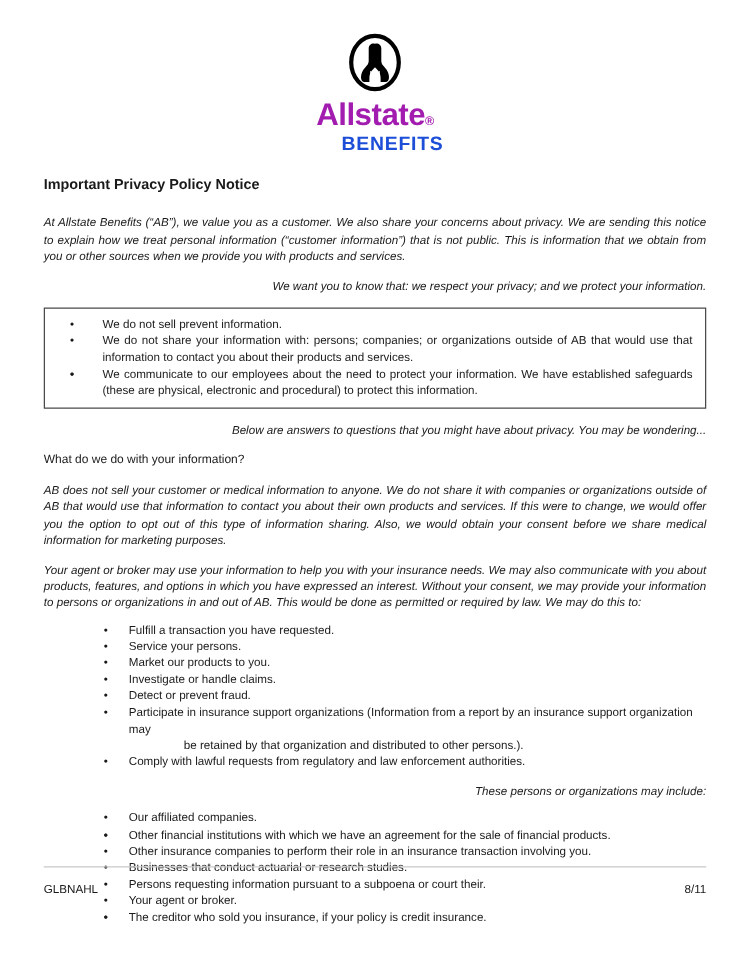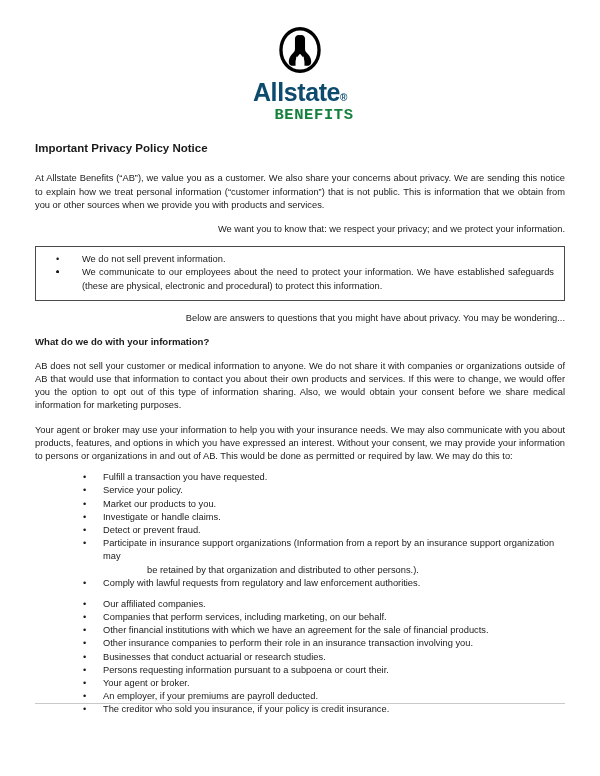--- a/index.html
+++ b/index.html
@@ -35,57 +35,58 @@
     height: 56px;
     display: block;
   }
   .logo-wordmark {
     font-family: "Liberation Sans", sans-serif;
     font-weight: bold;
     font-size: 25px;
     letter-spacing: -0.4px;
     line-height: 1;
     margin-top: 2px;
-    color: #0c4a6e;
+    color: #a21caf;
   }
   .logo-wordmark .reg {
     font-size: 10px;
     vertical-align: baseline;
     font-weight: bold;
   }
   .logo-sub {
-    font-family: Liberation Mono, monospace;
+    font-family: Liberation Sans, sans-serif;
     font-weight: bold;
     font-size: 15.5px;
     letter-spacing: 0.6px;
     line-height: 1;
     margin-top: 3px;
-    color: #15803d;
+    color: #1d4ed8;
     margin-left: 28px;
   }
 
   
   h1.doc-title {
     font-size: 11.5px;
     font-weight: bold;
     margin: 17px 0 17px 0;
     line-height: 1.3;
   }
   p.para {
     font-size: 9.3px;
     line-height: 1.42;
     margin: 11px 0 0 0;
     text-align: justify;
+    font-style: italic;
   }
   p.para.nojust {
     text-align: right;
   }
   h2.sub-head {
     font-size: 9.6px;
-    font-weight: bold;
+    font-weight: normal;
     margin: 11px 0 0 0;
     line-height: 1.35;
   }
 
   
   .frame-box {
     border: 1px solid #4a4a4a;
     margin-top: 10px;
     padding: 6px 10px 7px 6px;
     box-sizing: border-box;
@@ -177,54 +178,59 @@
   </div>
 
   <h1 class="doc-title">Important Privacy Policy Notice</h1>
 
   <p class="para">At Allstate Benefits (“AB”), we value you as a customer.  We also share your concerns about privacy. We are sending this notice to explain how we treat personal information (“customer information”) that is not public.  This is information that we obtain from you or other sources when we provide you with products and services.</p>
   <p class="para nojust">We want you to know that: we respect your privacy; and we protect your information.</p>
 
   <div class="frame-box">
     <ul class="frame-list">
       <li><span class="bullet-glyph">•</span><span>We do not sell prevent information.</span></li>
-      <li><span class="bullet-glyph">•</span></li>
+      <li><span class="bullet-glyph">•</span><span>We do not share your information with: persons; companies; or organizations outside of AB that would use that information to contact you about their products and services.</span></li>
       <li><span class="bullet-glyph">•</span></li>
       <li><span class="bullet-glyph">•</span><span>We communicate to our employees about the need to protect your information.  We have established safeguards (these are physical, electronic and procedural) to protect this information.</span></li>
     </ul>
   </div>
 
   <p class="para nojust">Below are answers to questions that you might have about privacy. You may be wondering...</p>
 
   <h2 class="sub-head">What do we do with your information?</h2>
 
   <p class="para">AB does not sell your customer or medical information to anyone. We do not share it with companies or organizations outside of AB that would use that information to contact you about their own products and services.  If this were to change, we would offer you the option to opt out of this type of information sharing.  Also, we would obtain your consent before we share medical information for marketing purposes.</p>
 
   <p class="para">Your agent or broker may use your information to help you with your insurance needs. We may also communicate with you about products, features, and options in which you have expressed an interest.    Without your consent, we may provide your information to persons or organizations in and out of AB.  This would be done as permitted or required by law.  We may do this to:</p>
 
   <ul class="plain-list">
     <li><span class="bullet-glyph">•</span><span>Fulfill a transaction you have requested.</span></li>
-    <li><span class="bullet-glyph">•</span><span>Service your policy.</span></li>
+    <li><span class="bullet-glyph">•</span><span>Service your persons.</span></li>
     <li><span class="bullet-glyph">•</span><span>Market our products to you.</span></li>
     <li><span class="bullet-glyph">•</span><span>Investigate or handle claims.</span></li>
     <li><span class="bullet-glyph">•</span><span>Detect or prevent fraud.</span></li>
     <li><span class="bullet-glyph">•</span><span>Participate in insurance support organizations (Information from a report by an insurance support organization may</span><span class="cont">be retained by that organization and distributed to other persons.).</span></li>
     <li><span class="bullet-glyph">•</span><span>Comply with lawful requests from regulatory and law enforcement authorities.</span></li>
   </ul>
 
+  <p class="para nojust">These persons or organizations may include:</p>
 
   <ul class="plain-list">
     <li><span class="bullet-glyph">•</span><span>Our affiliated companies.</span></li>
-    <li><span class="bullet-glyph">•</span><span>Companies that perform services, including marketing, on our behalf.</span></li>
+    <li><span class="bullet-glyph">•</span></li>
     <li><span class="bullet-glyph">•</span><span>Other financial institutions with which we have an agreement for the sale of financial products.</span></li>
     <li><span class="bullet-glyph">•</span><span>Other insurance companies to perform their role in an insurance transaction involving you.</span></li>
     <li><span class="bullet-glyph">•</span><span>Businesses that conduct actuarial or research studies.</span></li>
     <li><span class="bullet-glyph">•</span><span>Persons requesting information pursuant to a subpoena or court their.</span></li>
     <li><span class="bullet-glyph">•</span><span>Your agent or broker.</span></li>
-    <li><span class="bullet-glyph">•</span><span>An employer, if your premiums are payroll deducted.</span></li>
+    <li><span class="bullet-glyph">•</span></li>
     <li><span class="bullet-glyph">•</span><span>The creditor who sold you insurance, if your policy is credit insurance.</span></li>
   </ul>
 
   <div class="footer">
     <hr class="footer-rule">
+    <div class="footer-row">
+      <span>GLBNAHL</span>
+      <span>8/11</span>
+    </div>
   </div>
 
 </div>
 
 </body></html>

